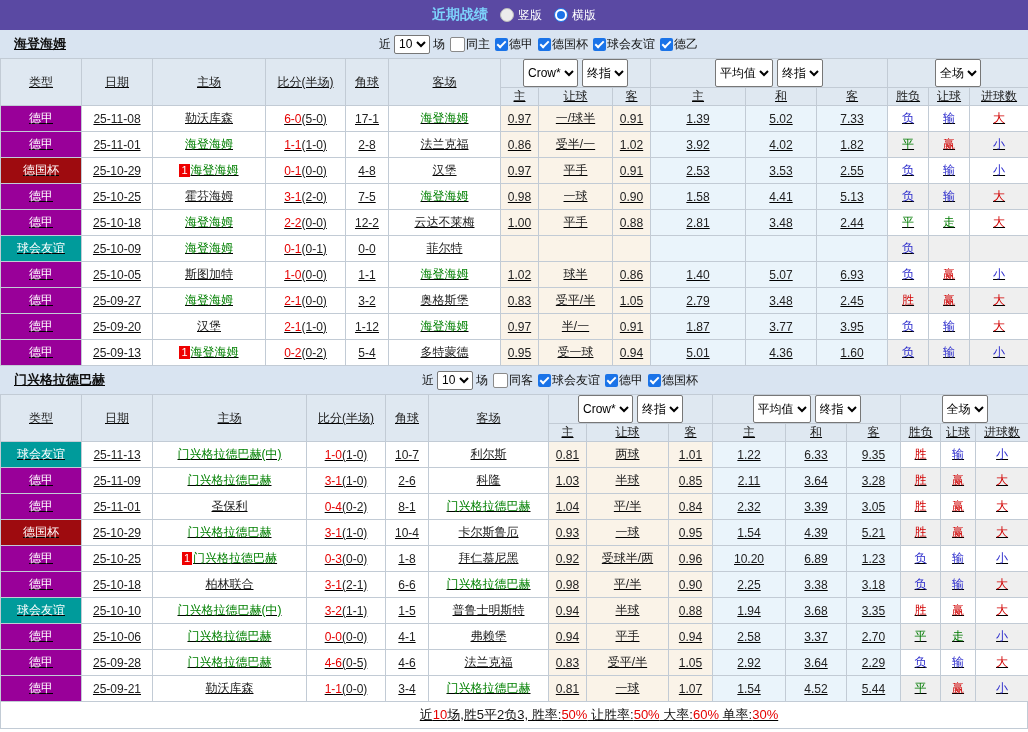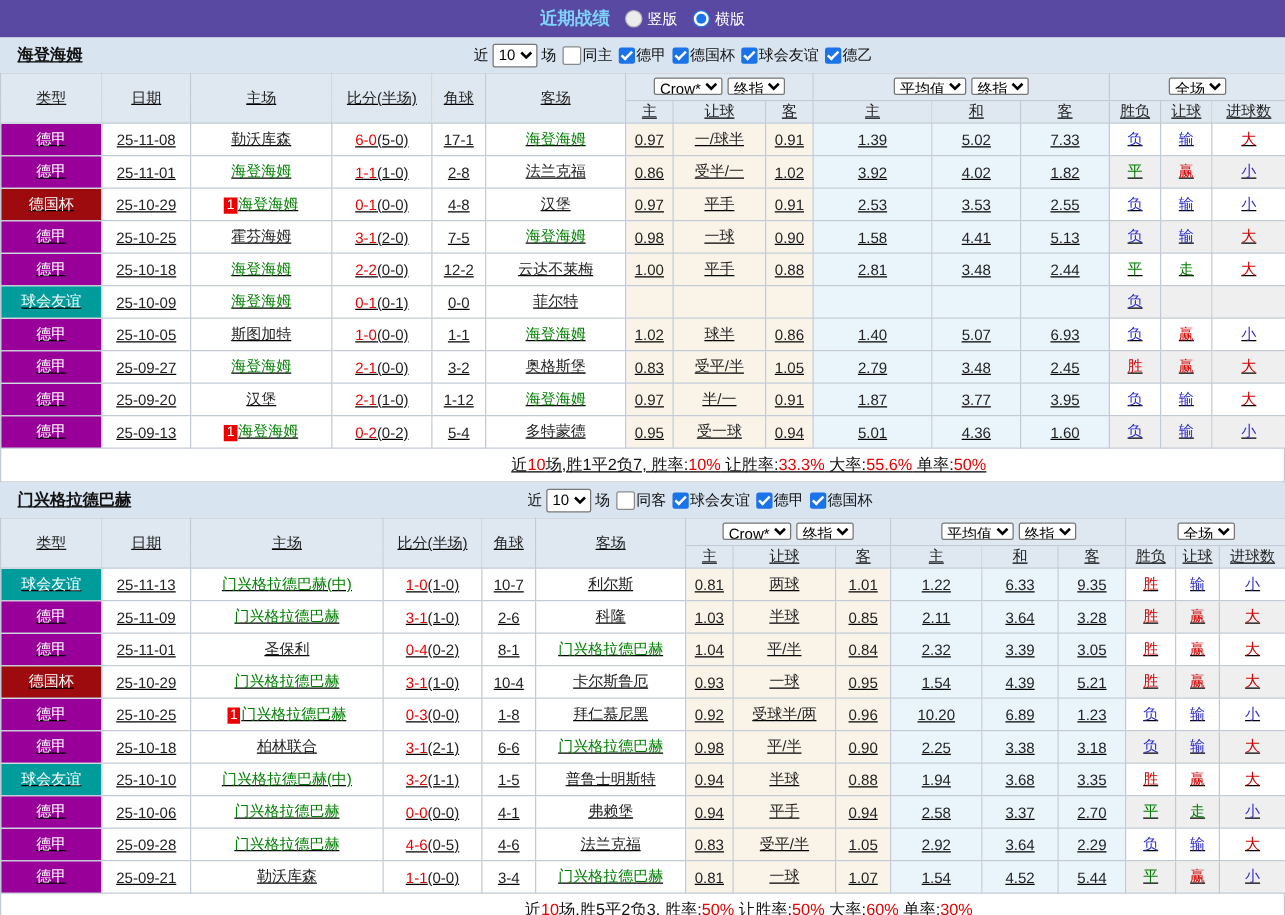--- a/index.html
+++ b/index.html
@@ -18,21 +18,21 @@
   .cb-label{display:inline-flex;align-items:center;margin-left:5px;cursor:pointer;}
   .cb{width:13px;height:13px;display:inline-block;border-radius:2px;position:relative;flex:none;margin-right:1px;}
   .cb.unchecked{background:#fff;border:1px solid #8a8a8a;}
   .cb.checked{background:#1a73e8;}
   .cb.checked::after{content:"";position:absolute;left:2px;top:3px;width:7px;height:3px;border-left:2px solid #fff;border-bottom:2px solid #fff;transform:rotate(-45deg);}
   table.grid{border-collapse:collapse;table-layout:fixed;width:1028px;text-align:center;font-size:12px;color:#222;}
   .grid th,.grid td{border:1px solid #c2cbd5;padding:0;overflow:hidden;white-space:nowrap;}
   .grid thead th{background:#dfe8f1;font-weight:normal;color:#222;font-size:12px;}
   tr.h1{height:22px;}
   tr.h2{height:15px;}
-  .sel-cell select{height:14px;margin:0 2px;}
+  .sel-cell select{height:28px;margin:0 2px;}
   .grid tbody tr{height:26px;background:#fff;}
   td.type{color:#fff;}
   td.odds{background:#faf3e8;}
   td.avg{background:#eaf4fb;}
   tr.alt td.res{background:#efefef;}
   .score-full{color:#e60000;}
   .score-half{color:#222;}
   .team-hl{color:#008000;}
   .badge{display:inline-block;background:#ee0000;color:#fff;font-size:11px;line-height:13px;height:13px;padding:0 2px;margin-right:1px;}
   .summary{height:26px;line-height:26px;border:1px solid #c2cbd5;border-top:none;text-align:center;font-size:13px;color:#111;padding-left:170px;}
@@ -291,21 +291,20 @@
             <td class="odds">0.94</td>
             <td class="avg">5.01</td>
             <td class="avg">4.36</td>
             <td class="avg">1.60</td>
             <td class="res" style="color: rgb(41, 41, 204);">负</td>
             <td class="res" style="color: rgb(41, 41, 204);">输</td>
             <td class="res" style="color: rgb(41, 41, 204);">小</td>
           </tr>
         </tbody>
     </table>
-    <div class="summary"><span>近</span><span class="sum-red">10</span><span>场,胜1平2负7, 胜率:</span><span class="sum-red">10%</span><span> 让胜率:</span><span class="sum-red">33.3%</span><span> 大率:</span><span class="sum-red">55.6%</span><span> 单率:</span><span class="sum-red">50%</span></div>
   </div>
 
   <div class="section">
     <div class="control-row">
       <span class="team-name">门兴格拉德巴赫</span>
       <div class="filters">
           <span class="lbl">近</span>
           <select><option>10</option></select>
           <span class="lbl">场</span>
           <label class="cb-label">

